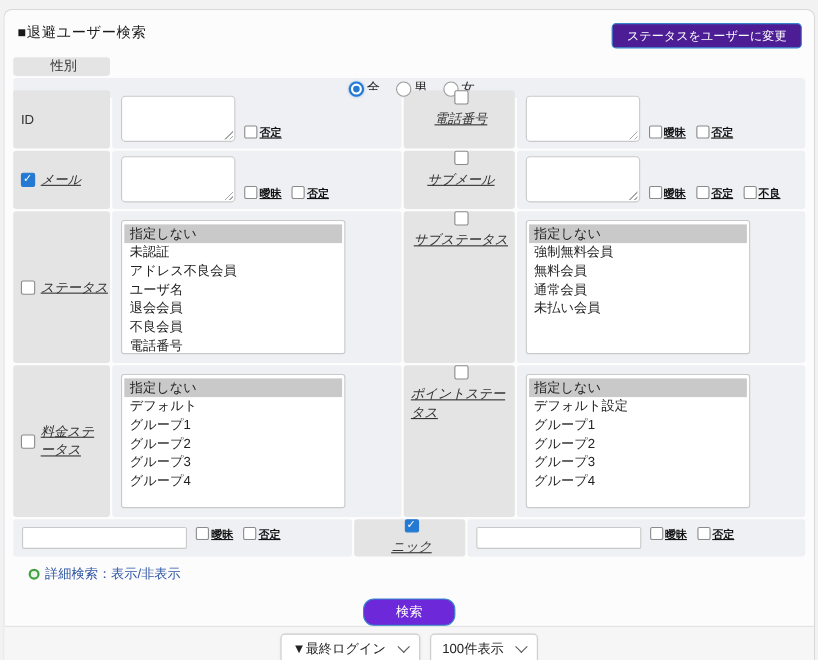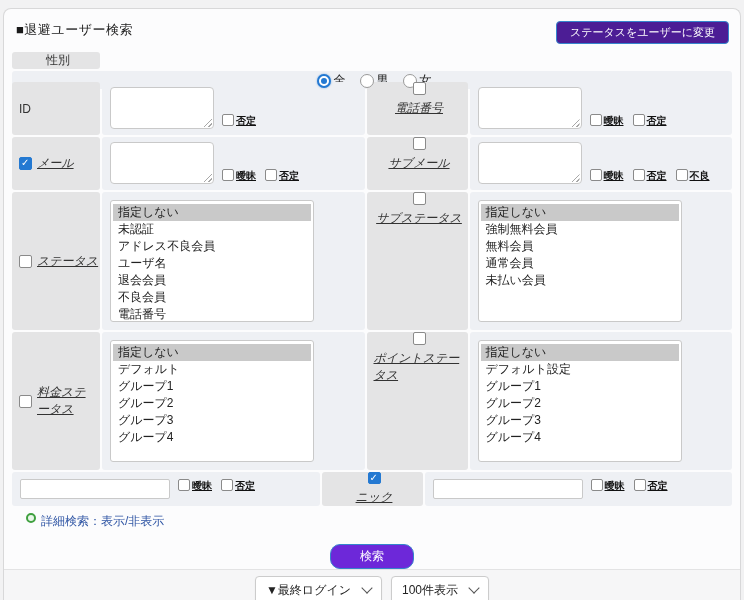--- a/index.html
+++ b/index.html
@@ -70,21 +70,21 @@
   .listbox{width:204px;height:122px;background:#fff;border:1px solid #c9c9c9;border-radius:3px;
       overflow:hidden;padding:3px 2px;box-sizing:border-box;margin-top:2px;cursor:default;}
   .opt{font-size:12px;line-height:17px;padding:0 5px;color:#222;white-space:nowrap;}
   .opt.sel{background:#c9c9c9;}
   
   .con-in{align-items:center;padding-top:0;}
   .txt{width:150px;height:20px;border:1px solid #c9c9c9;border-radius:2px;box-sizing:border-box;
       background:#fff;outline:none;}
   .con-in .flags{align-self:center;margin-bottom:6px;}
   
-  .detail{display:flex;align-items:flex-start;gap:5px;margin:7px 0 0 14px;font-size:12px;}
+  .detail{display:flex;align-items:center;gap:5px;margin:7px 0 0 14px;font-size:12px;}
   .green-dot{width:10px;height:10px;border-radius:50%;border:2px solid #3fa03f;background:#eaf6ea;box-sizing:border-box;}
   .detail-text{color:#2f55a4;cursor:pointer;}
   
   .search-row{display:flex;justify-content:center;margin-top:14px;}
   .btn-search{background:#6d28d9;color:#fff;border:1px solid #3585cc;border-radius:10px;
       padding:3px 29px;font-size:12px;cursor:pointer;
       font-family:Liberation Sans, sans-serif;}
   
   .footer{border-top:1px solid #e3e3e4;background:#f6f6f7;height:40px;min-height:40px;
       display:flex;justify-content:center;align-items:center;gap:9px;}

